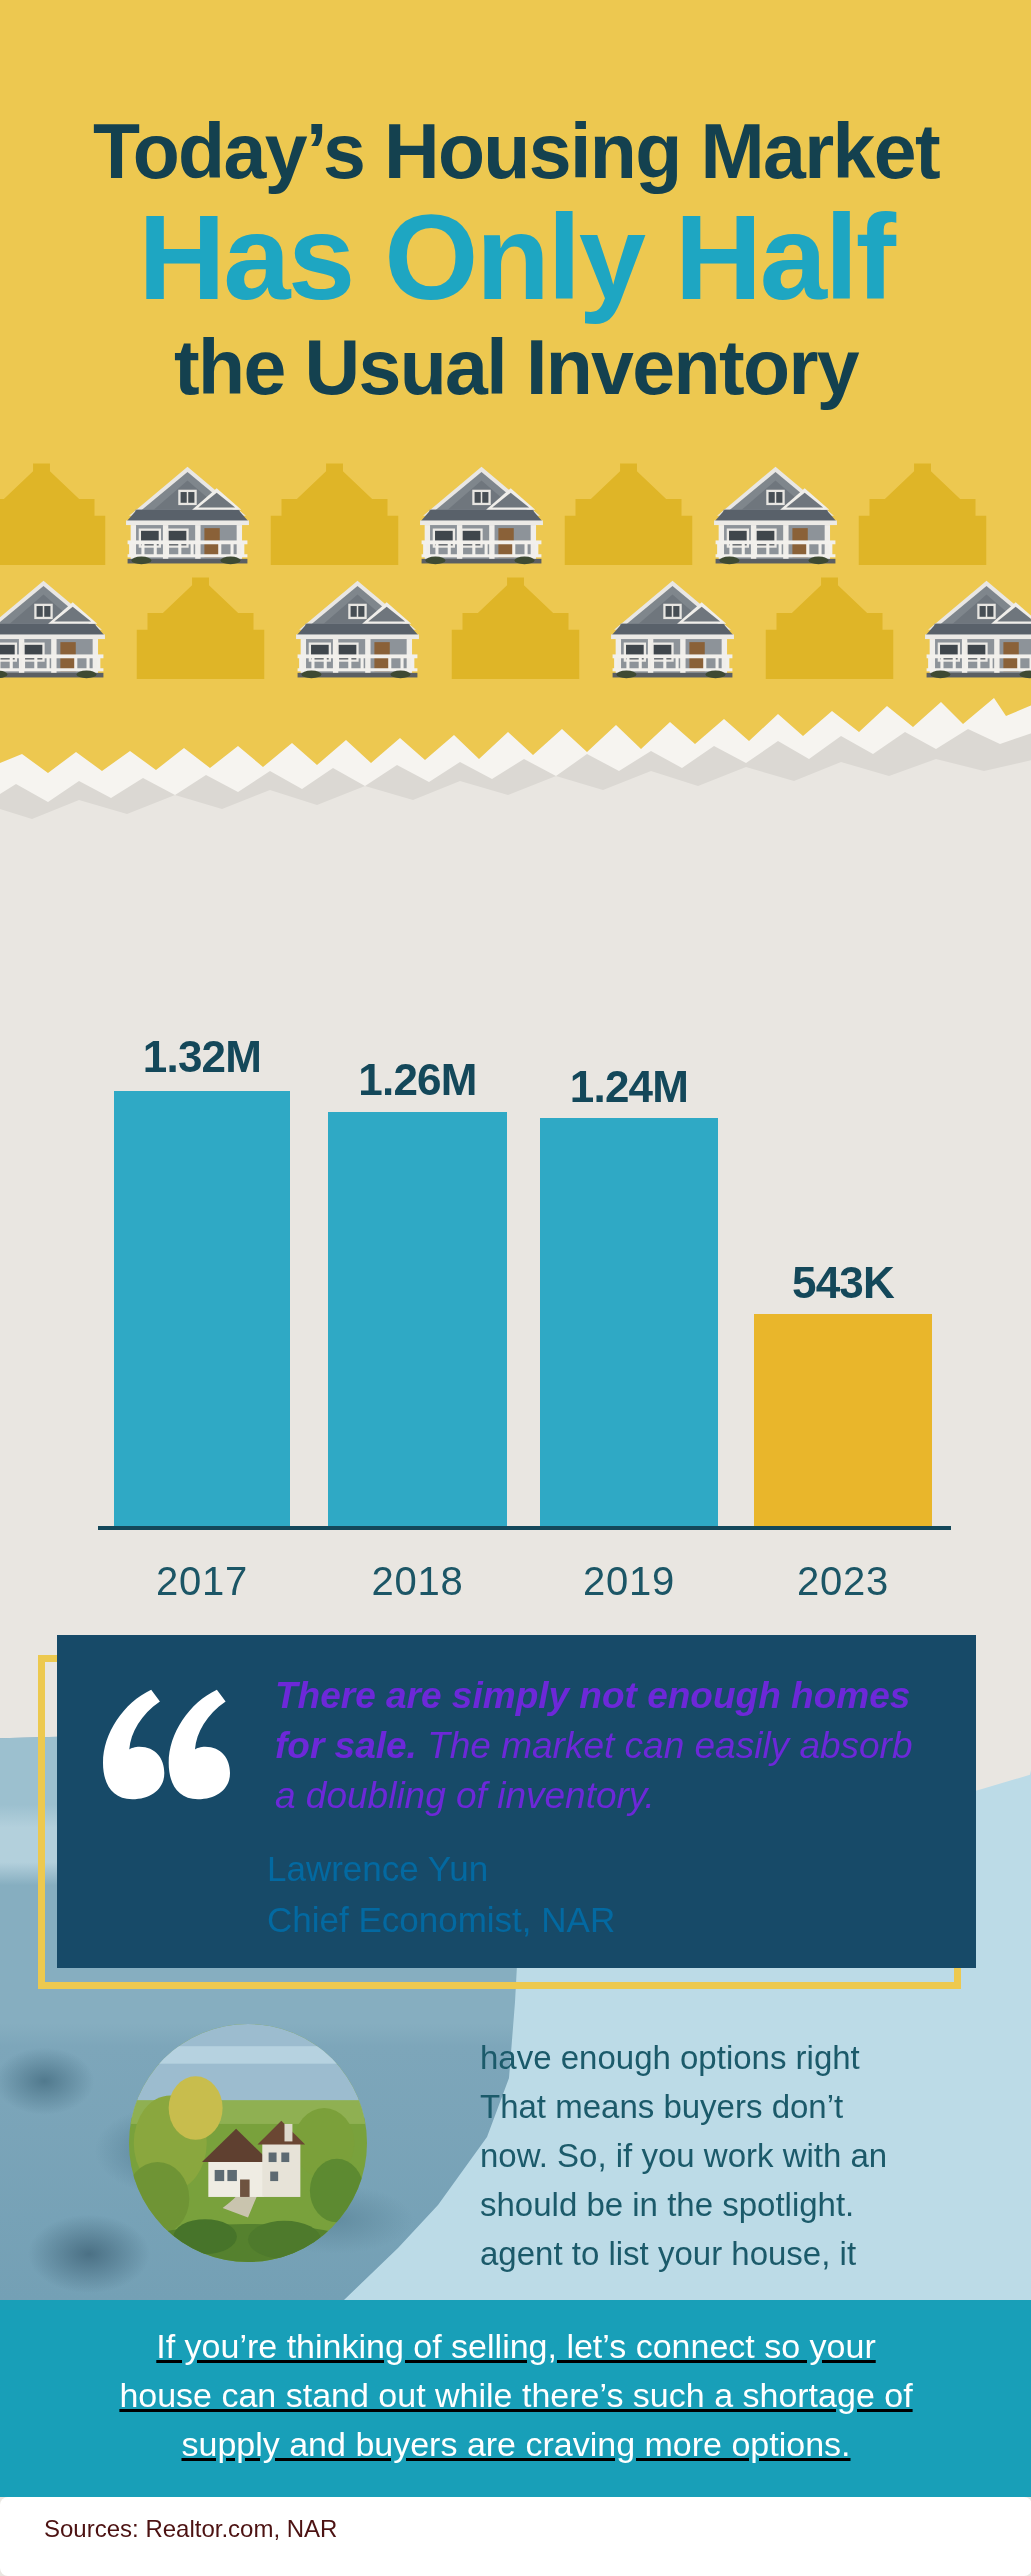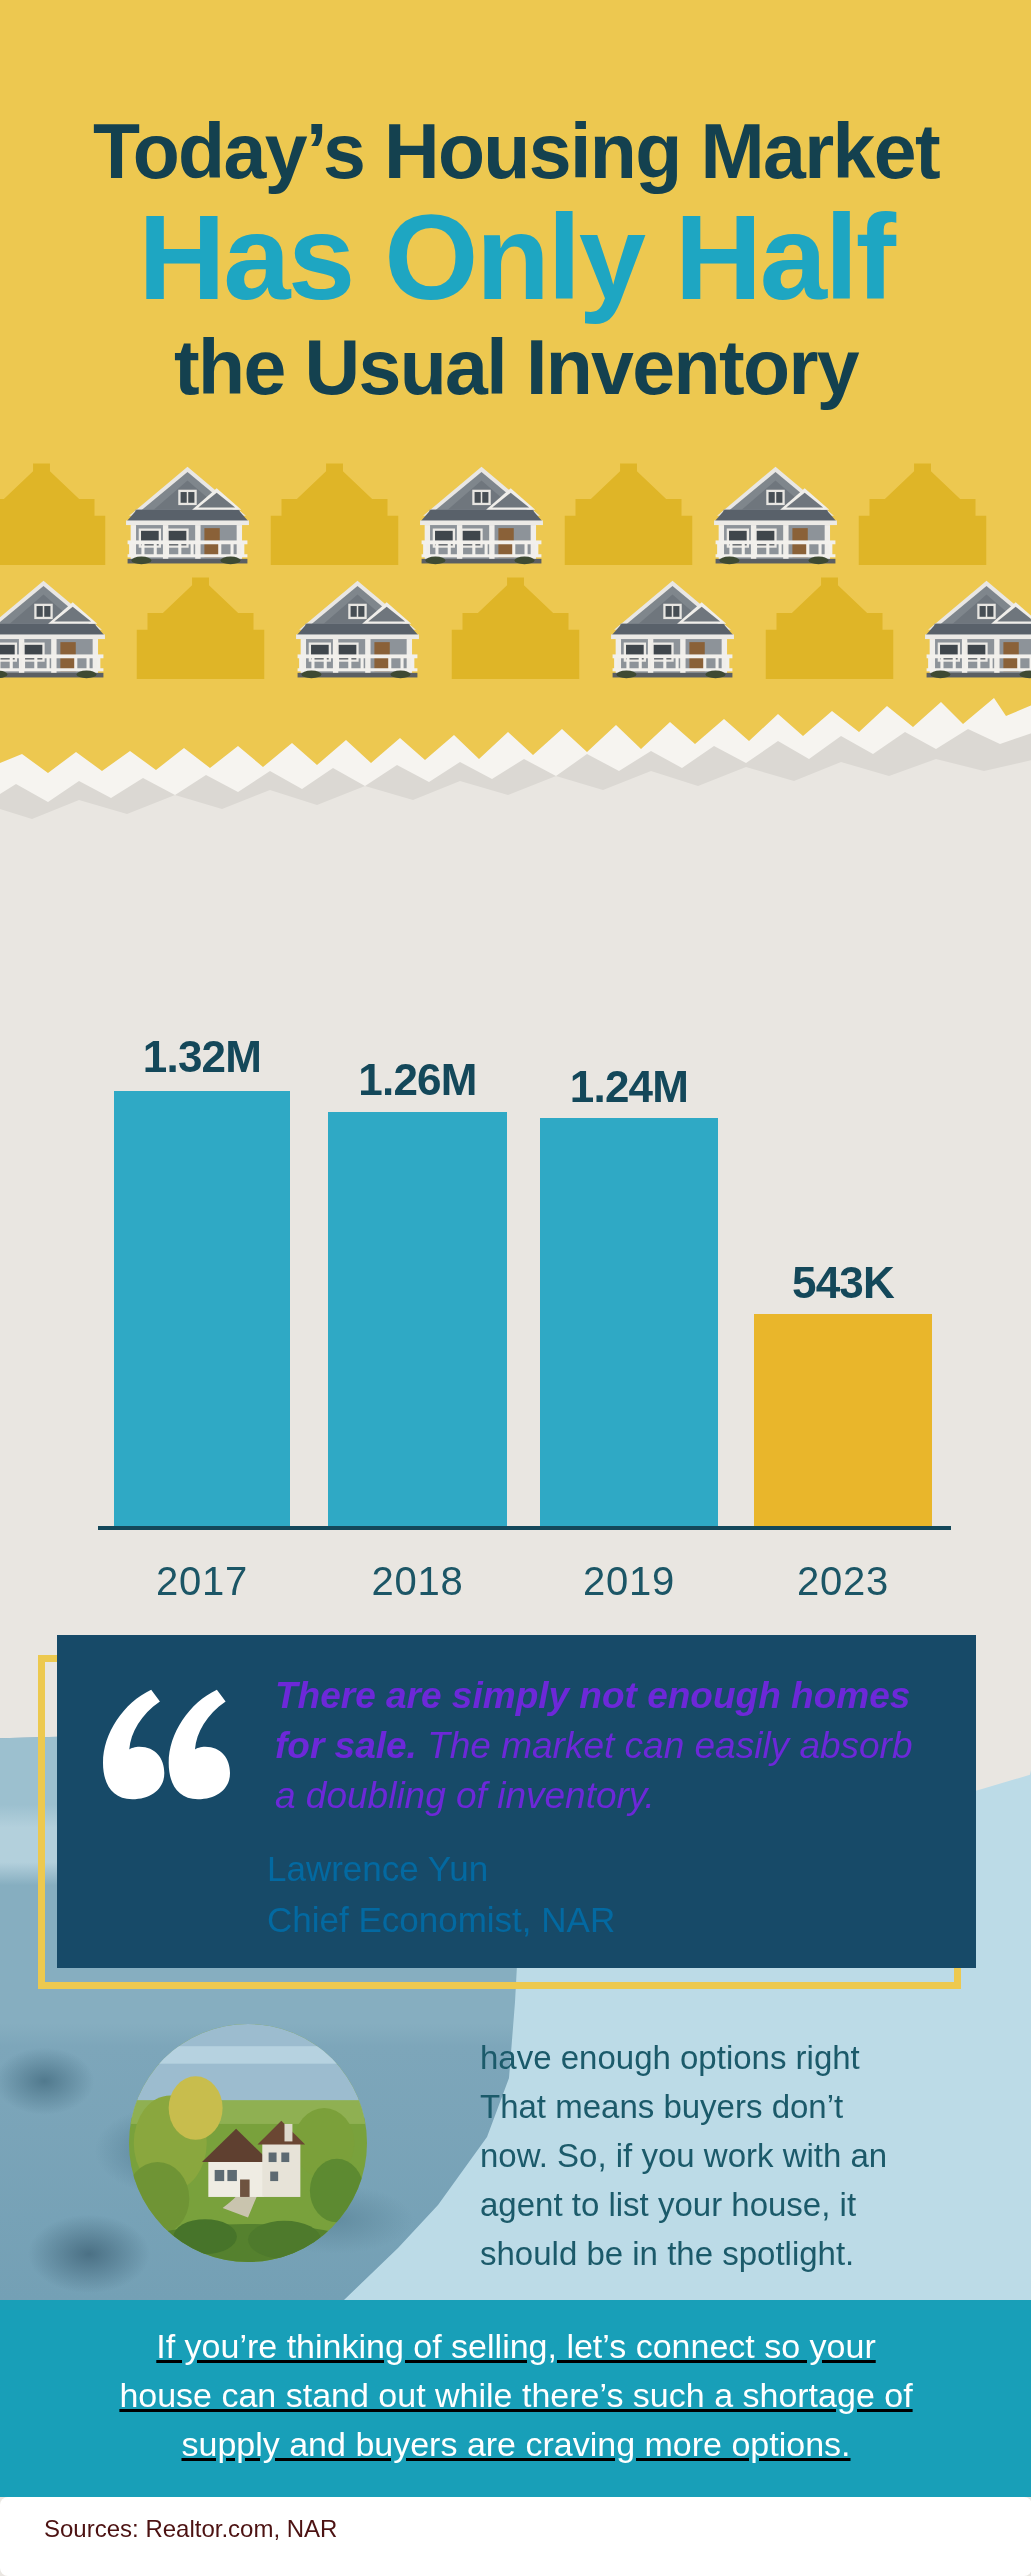--- a/index.html
+++ b/index.html
@@ -223,22 +223,22 @@
   <div class="circle-photo">
     <svg width="238" height="238" viewBox="0 0 300 300">
         <use href="#circle-scene"></use>
       </svg>
   </div>
 
   <div class="panel-text">
     <div>have enough options right</div>
     <div>That means buyers don’t</div>
     <div>now. So, if you work with an</div>
+    <div>should be in the spotlight.</div>
     <div>agent to list your house, it</div>
-    <div>should be in the spotlight.</div>
   </div>
 
   <div class="teal-band">
     <div class="cta">
       <div>If you’re thinking of selling, let’s connect so your</div>
       <div>house can stand out while there’s such a shortage of</div>
       <div>supply and buyers are craving more options.</div>
     </div>
   </div>
 

